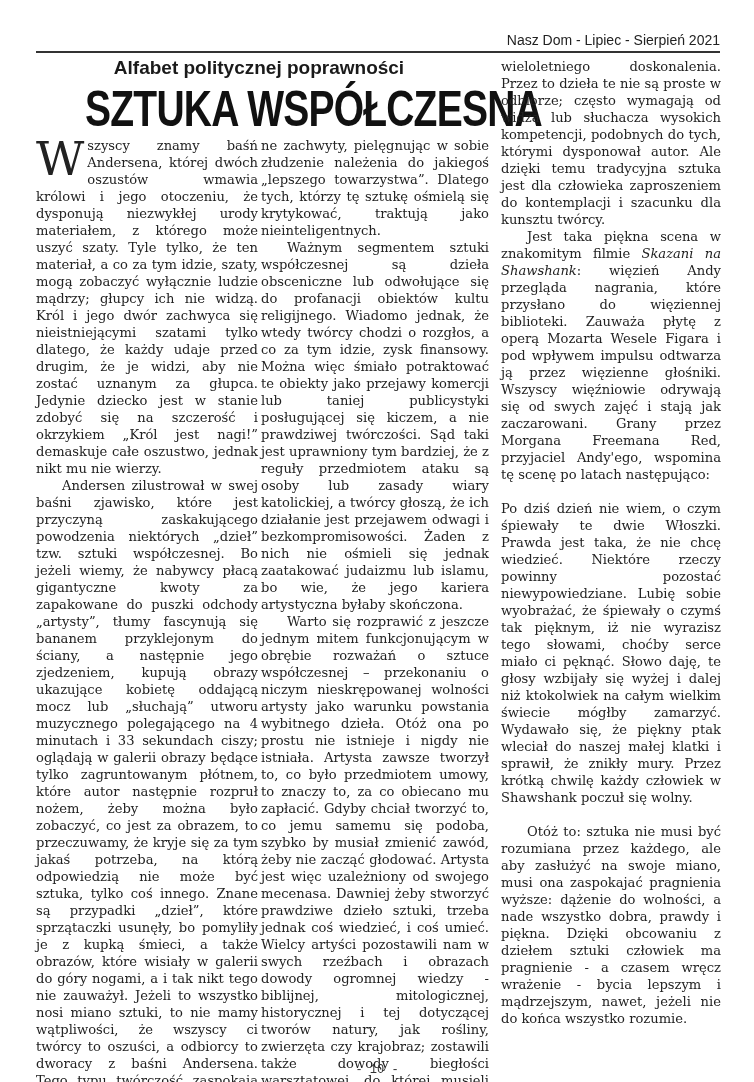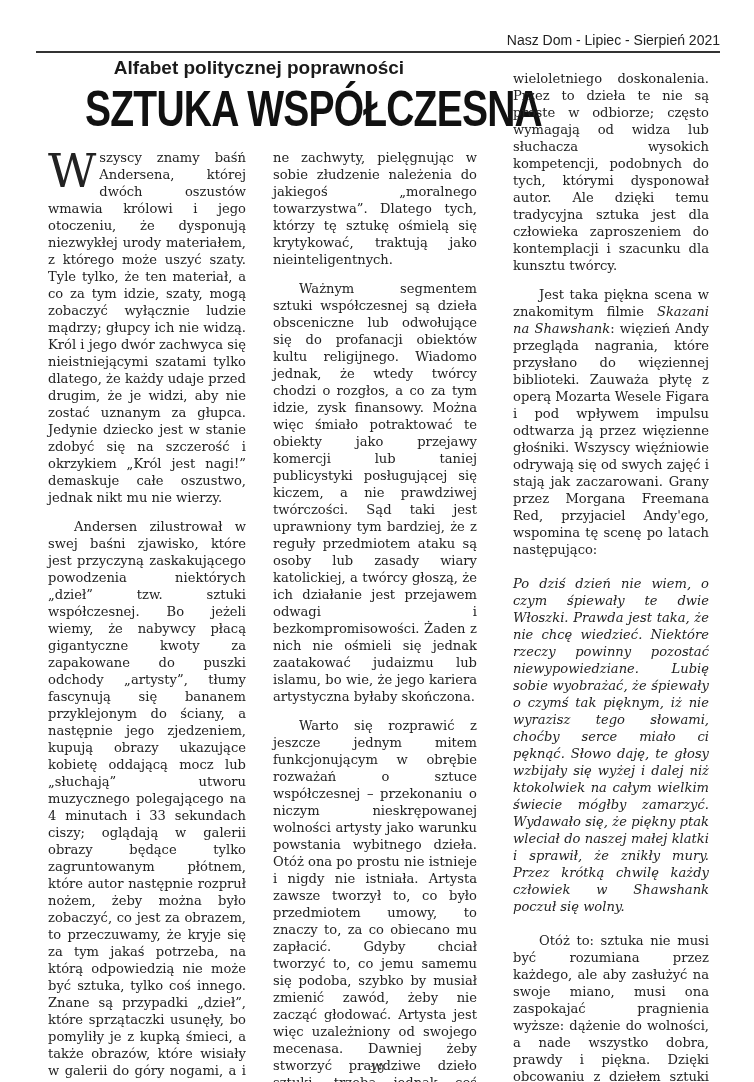--- a/index.html
+++ b/index.html
@@ -18,30 +18,30 @@
   .headline {
     position: absolute; left: 36px; width: 446px; top: 80px; text-align: center;
     font-family: "Liberation Sans", sans-serif; font-weight: bold; font-size: 50px; line-height: 58px;
     letter-spacing: -1px; transform: scaleX(0.78); transform-origin: center; color: #111;
     white-space: nowrap;
   }
   .col {
     position: absolute; font-family: "DejaVu Serif", serif; font-size: 13.1px; line-height: 17px;
     text-align: justify; color: #222; hyphens: none;
   }
-  .col p { margin: 12px; }
+  .col p { margin: 0; }
   .col p.indent { text-indent: 26px; }
   .col1 { left: 36px; width: 222px; top: 137px; }
   .col2 { left: 261px; width: 228px; top: 137px; }
   .col3 { left: 501px; width: 220px; top: 58px; }
   .dropcap {
     float: left; font-family: "DejaVu Serif", serif; font-size: 47px; line-height: 38px;
     padding-top: 3px; margin-right: 3px; color: #222;
   }
-  .quote { font-style: italic; margin-top: 17px !important; }
+  .quote { margin-top: 17px !important; }
   .after-quote { margin-top: 17px !important; }
   .page-number {
     position: absolute; left: 0; width: 754px; top: 1063px; text-align: center;
     font-family: Liberation Mono, monospace; font-size: 12px; color: #333;
   }
   em { font-style: italic; }
 </style>
 </head>
 <body>
 
@@ -51,21 +51,21 @@
 
   <div class="kicker">Alfabet politycznej poprawności</div>
   <div class="headline">SZTUKA WSPÓŁCZESNA</div>
 
   <div class="col col1">
     <p><span class="dropcap">W</span><span>szyscy znamy baśń Andersena, której dwóch oszustów wmawia królowi i jego otoczeniu, że dysponują niezwykłej urody materiałem, z którego może uszyć szaty. Tyle tylko, że ten materiał, a co za tym idzie, szaty, mogą zobaczyć wyłącznie ludzie mądrzy; głupcy ich nie widzą. Król i jego dwór zachwyca się nieistniejącymi szatami tylko dlatego, że każdy udaje przed drugim, że je widzi, aby nie zostać uznanym za głupca. Jedynie dziecko jest w stanie zdobyć się na szczerość i okrzykiem „Król jest nagi!” demaskuje całe oszustwo, jednak nikt mu nie wierzy.</span></p>
     <p class="indent">Andersen zilustrował w swej baśni zjawisko, które jest przyczyną zaskakującego powodzenia niektórych „dzieł” tzw. sztuki współczesnej. Bo jeżeli wiemy, że nabywcy płacą gigantyczne kwoty za zapakowane do puszki odchody „artysty”, tłumy fascynują się bananem przyklejonym do ściany, a następnie jego zjedzeniem, kupują obrazy ukazujące kobietę oddającą mocz lub „słuchają” utworu muzycznego polegającego na 4 minutach i 33 sekundach ciszy; oglądają w galerii obrazy będące tylko zagruntowanym płótnem, które autor następnie rozpruł nożem, żeby można było zobaczyć, co jest za obrazem, to przeczuwamy, że kryje się za tym jakaś potrzeba, na którą odpowiedzią nie może być sztuka, tylko coś innego. Znane są przypadki „dzieł”, które sprzątaczki usunęły, bo pomyliły je z kupką śmieci, a także obrazów, które wisiały w galerii do góry nogami, a i tak nikt tego nie zauważył. Jeżeli to wszystko nosi miano sztuki, to nie mamy wątpliwości, że wszyscy ci twórcy to oszuści, a odbiorcy to dworacy z baśni Andersena. Tego typu twórczość zaspokaja jednak nie tyle potrzebę sztuki, ile potrzebę prestiżu i społecznego uznania. Podobnie jak dworacy z baśni Andersena, tak też dzisiejsza publiczność chce uchodzić za mądrą, dlatego udaje wymuszo-</p>
   </div>
 
   <div class="col col2">
-    <p>ne zachwyty, pielęgnując w sobie złudzenie należenia do jakiegoś „moralnego towarzystwa”. Dlatego tych, którzy tę sztukę ośmielą się krytykować, traktują jako nieinteligentnych.</p>
+    <p>ne zachwyty, pielęgnując w sobie złudzenie należenia do jakiegoś „lepszego towarzystwa”. Dlatego tych, którzy tę sztukę ośmielą się krytykować, traktują jako nieinteligentnych.</p>
     <p class="indent">Ważnym segmentem sztuki współczesnej są dzieła obsceniczne lub odwołujące się do profanacji obiektów kultu religijnego. Wiadomo jednak, że wtedy twórcy chodzi o rozgłos, a co za tym idzie, zysk finansowy. Można więc śmiało potraktować te obiekty jako przejawy komercji lub taniej publicystyki posługującej się kiczem, a nie prawdziwej twórczości. Sąd taki jest uprawniony tym bardziej, że z reguły przedmiotem ataku są osoby lub zasady wiary katolickiej, a twórcy głoszą, że ich działanie jest przejawem odwagi i bezkompromisowości. Żaden z nich nie ośmieli się jednak zaatakować judaizmu lub islamu, bo wie, że jego kariera artystyczna byłaby skończona.</p>
     <p class="indent">Warto się rozprawić z jeszcze jednym mitem funkcjonującym w obrębie rozważań o sztuce współczesnej – przekonaniu o niczym nieskrępowanej wolności artysty jako warunku powstania wybitnego dzieła. Otóż ona po prostu nie istnieje i nigdy nie istniała. Artysta zawsze tworzył to, co było przedmiotem umowy, to znaczy to, za co obiecano mu zapłacić. Gdyby chciał tworzyć to, co jemu samemu się podoba, szybko by musiał zmienić zawód, żeby nie zacząć głodować. Artysta jest więc uzależniony od swojego mecenasa. Dawniej żeby stworzyć prawdziwe dzieło sztuki, trzeba jednak coś wiedzieć, i coś umieć. Wielcy artyści pozostawili nam w swych rzeźbach i obrazach dowody ogromnej wiedzy - biblijnej, mitologicznej, historycznej i tej dotyczącej tworów natury, jak rośliny, zwierzęta czy krajobraz; zostawili także dowody biegłości warsztatowej, do której musieli dochodzić latami ćwiczeń i drogą </p>
   </div>
 
   <div class="col col3">
     <p>wieloletniego doskonalenia. Przez to dzieła te nie są proste w odbiorze; często wymagają od widza lub słuchacza wysokich kompetencji, podobnych do tych, którymi dysponował autor. Ale dzięki temu tradycyjna sztuka jest dla człowieka zaproszeniem do kontemplacji i szacunku dla kunsztu twórcy.</p>
     <p class="indent"><span>Jest taka piękna scena w znakomitym filmie </span><em>Skazani na Shawshank</em><span>: więzień Andy przegląda nagrania, które przysłano do więziennej biblioteki. Zauważa płytę z operą Mozarta Wesele Figara i pod wpływem impulsu odtwarza ją przez więzienne głośniki. Wszyscy więźniowie odrywają się od swych zajęć i stają jak zaczarowani. Grany przez Morgana Freemana Red, przyjaciel Andy'ego, wspomina tę scenę po latach następująco:</span></p>
     <p class="quote">Po dziś dzień nie wiem, o czym śpiewały te dwie Włoszki. Prawda jest taka, że nie chcę wiedzieć. Niektóre rzeczy powinny pozostać niewypowiedziane. Lubię sobie wyobrażać, że śpiewały o czymś tak pięknym, iż nie wyrazisz tego słowami, choćby serce miało ci pęknąć. Słowo daję, te głosy wzbijały się wyżej i dalej niż ktokolwiek na całym wielkim świecie mógłby zamarzyć. Wydawało się, że piękny ptak wleciał do naszej małej klatki i sprawił, że znikły mury. Przez krótką chwilę każdy człowiek w Shawshank poczuł się wolny.</p>
     <p class="indent after-quote">Otóż to: sztuka nie musi być rozumiana przez każdego, ale aby zasłużyć na swoje miano, musi ona zaspokajać pragnienia wyższe: dążenie do wolności, a nade wszystko dobra, prawdy i piękna. Dzięki obcowaniu z dziełem sztuki człowiek ma pragnienie - a czasem wręcz wrażenie - bycia lepszym i mądrzejszym, nawet, jeżeli nie do końca wszystko rozumie.</p>
 

